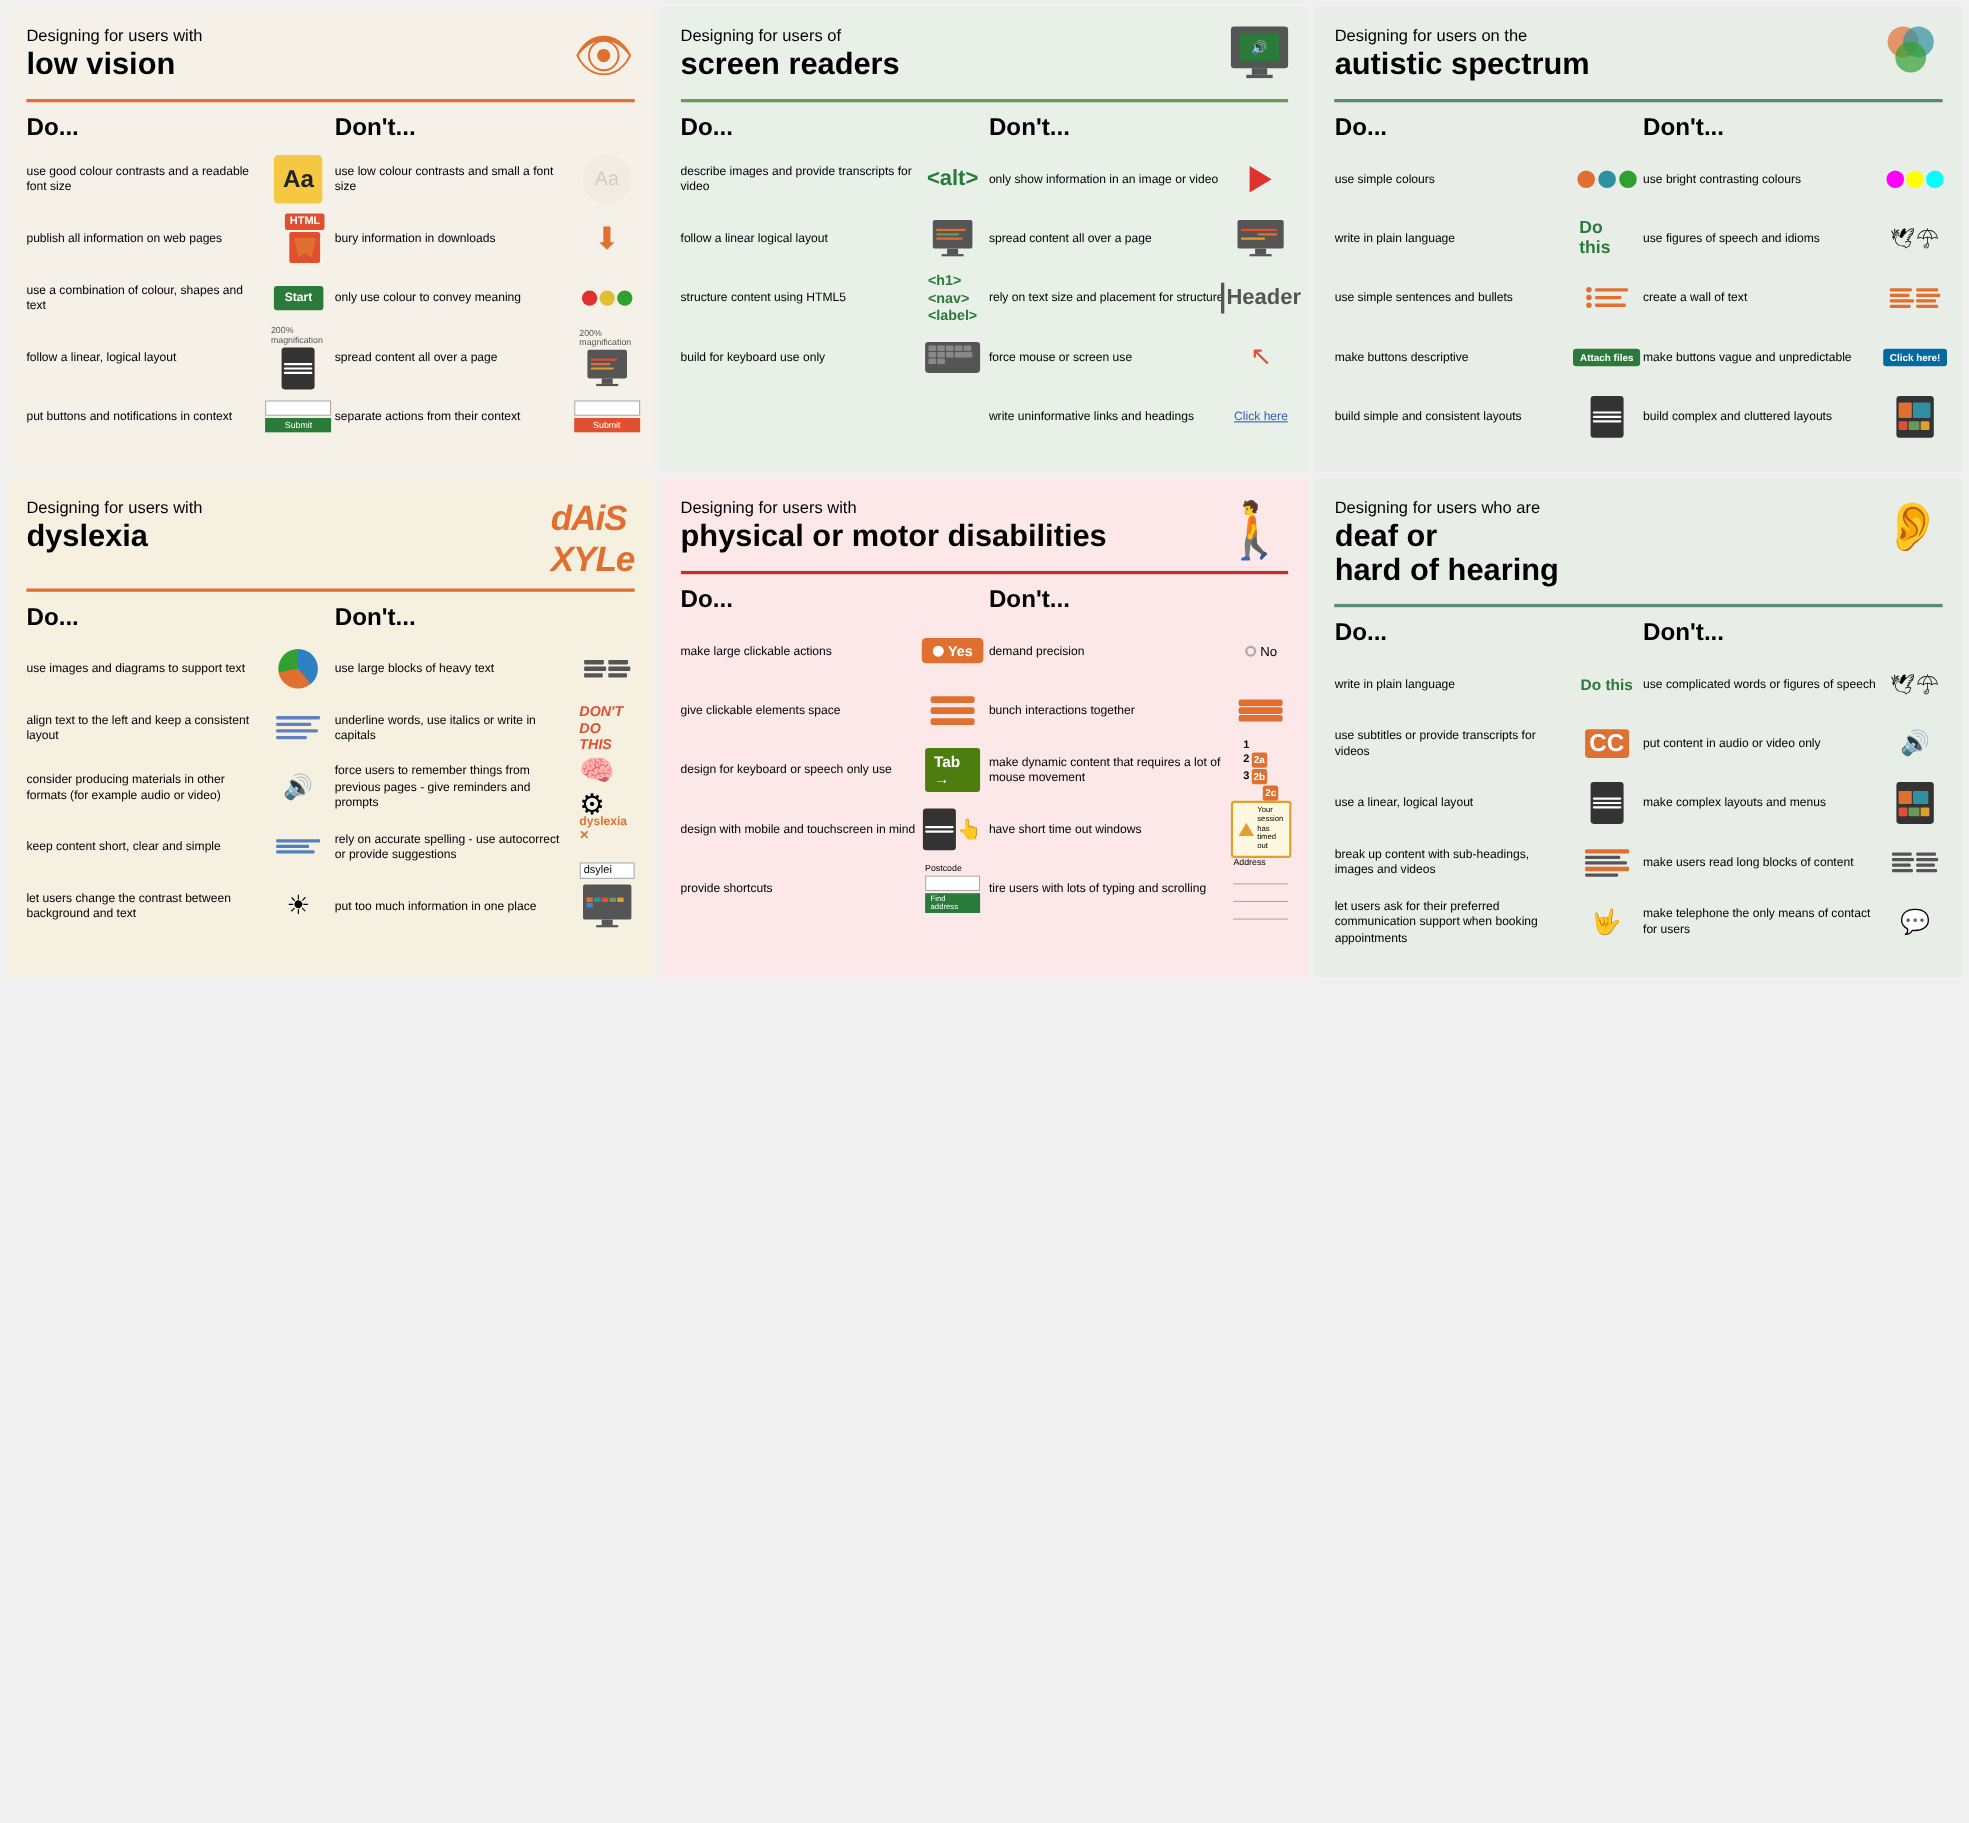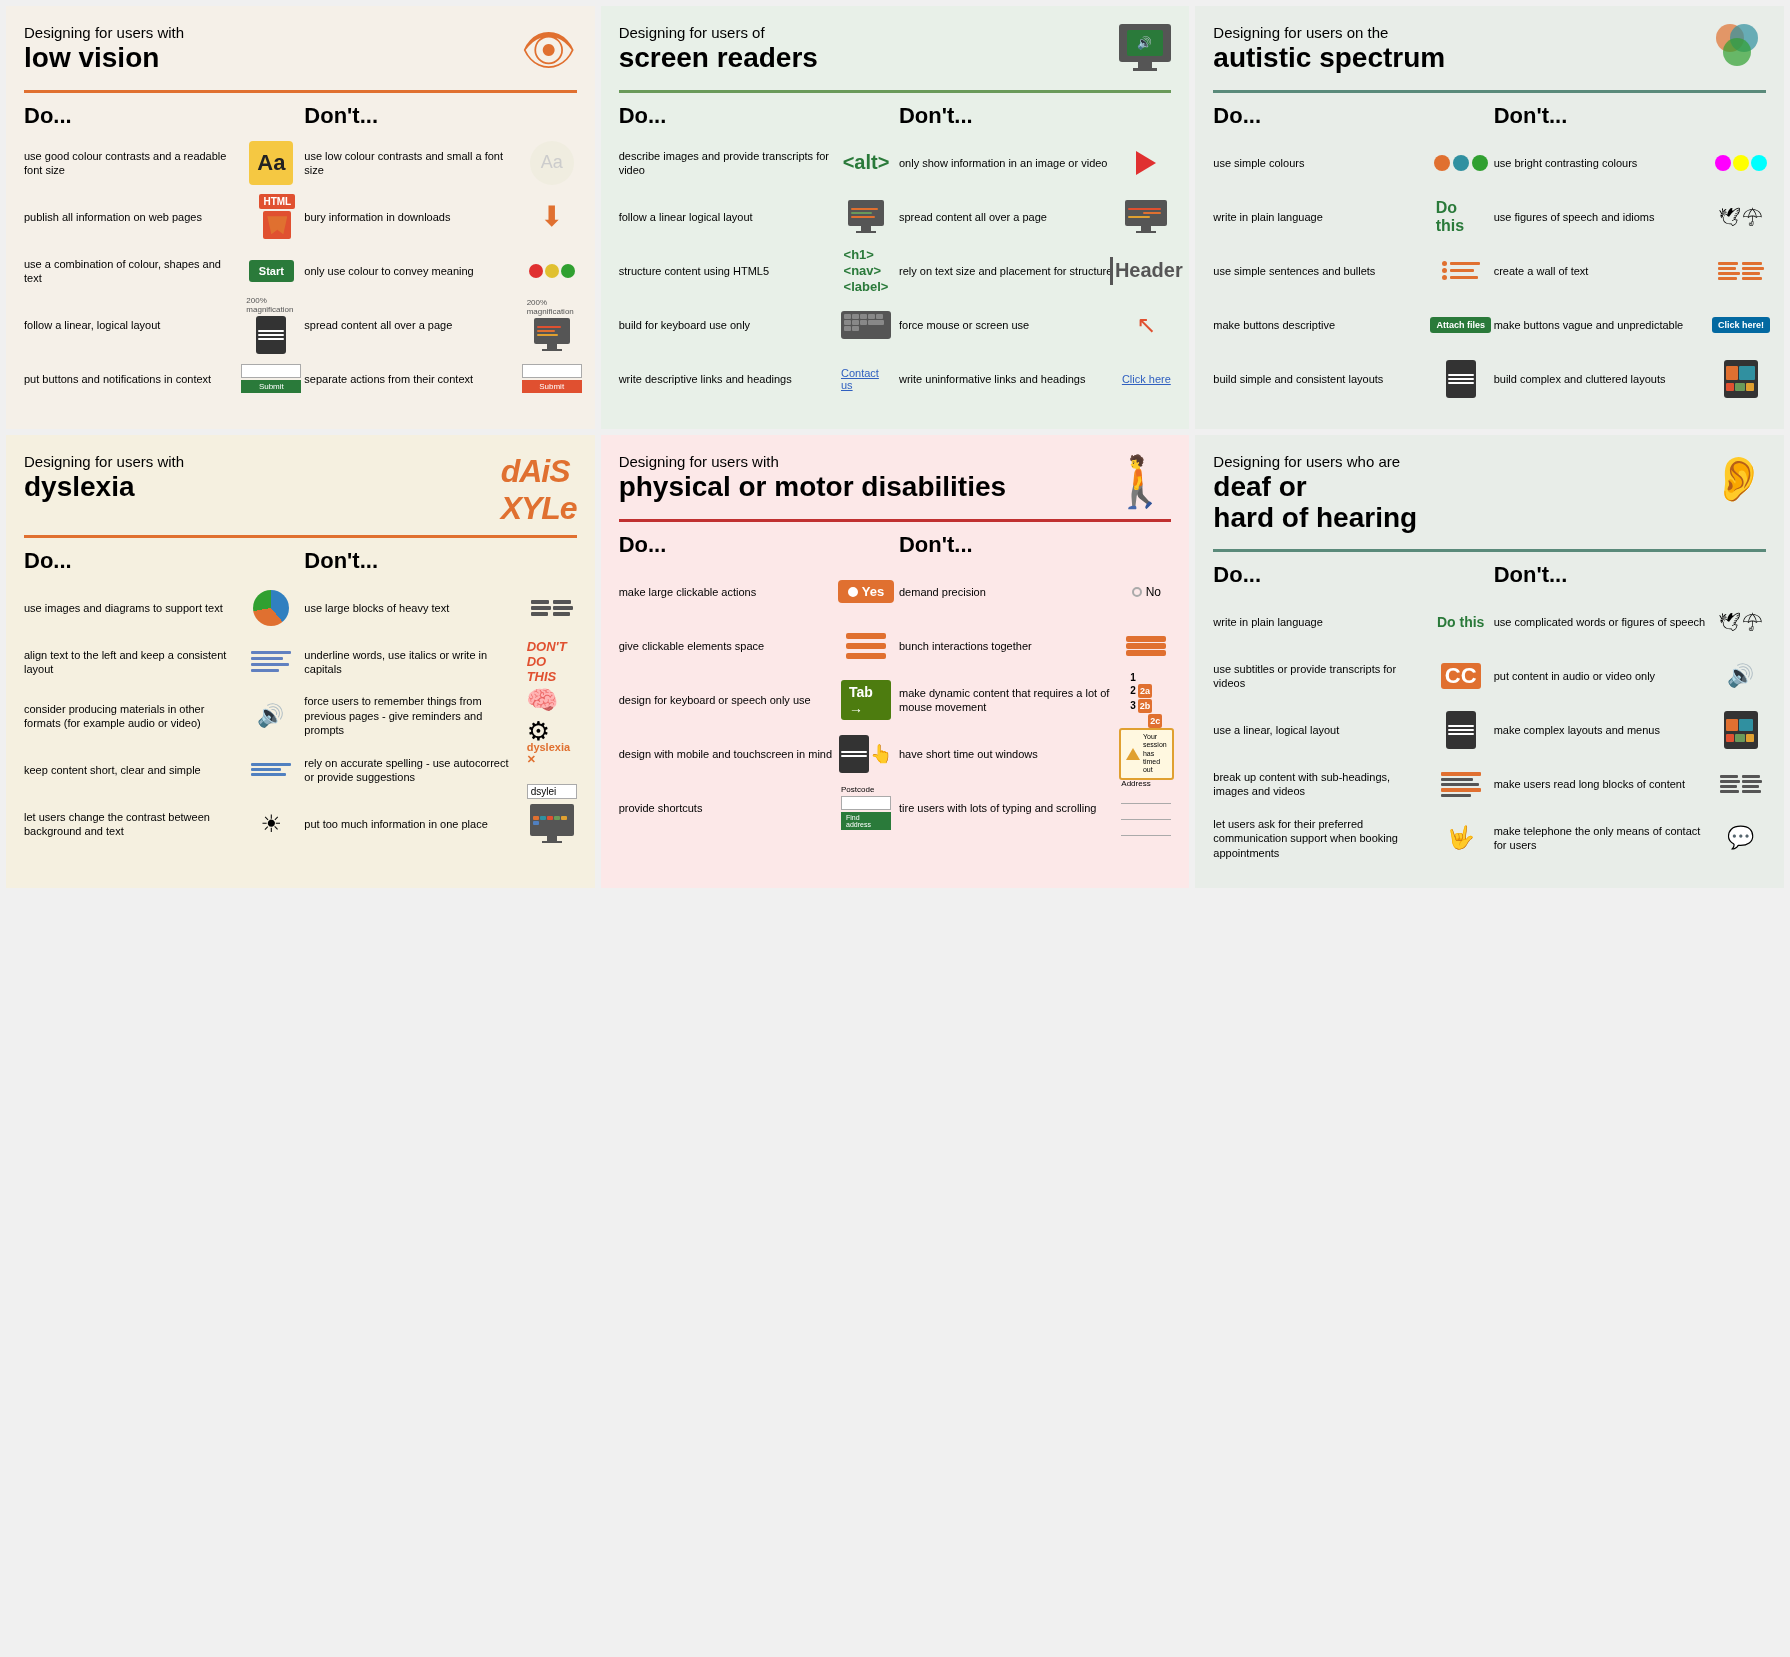--- a/index.html
+++ b/index.html
@@ -269,26 +269,20 @@
               <div class="icon-key"></div>
                 <div class="icon-key"></div>
                 <div class="icon-key"></div>
                 <div class="icon-key"></div>
               <div class="icon-key" style="width:16px;"></div>
                 <div class="icon-key"></div>
                 <div class="icon-key"></div>
             </div>
           </div>
         </div>
-        <div class="item">
-          <div class="item-text">write descriptive links and headings</div>
-          <div class="item-icon">
-              <div class="icon-contact">Contact us</div>
-            </div>
-        </div>
       </div>
       <div class="dont-col">
         <div class="col-header">Don't...</div>
         <div class="item">
           <div class="item-text">only show information in an image or video</div>
           <div class="item-icon">
               <div class="icon-play"></div>
             </div>
         </div>
         <div class="item">

